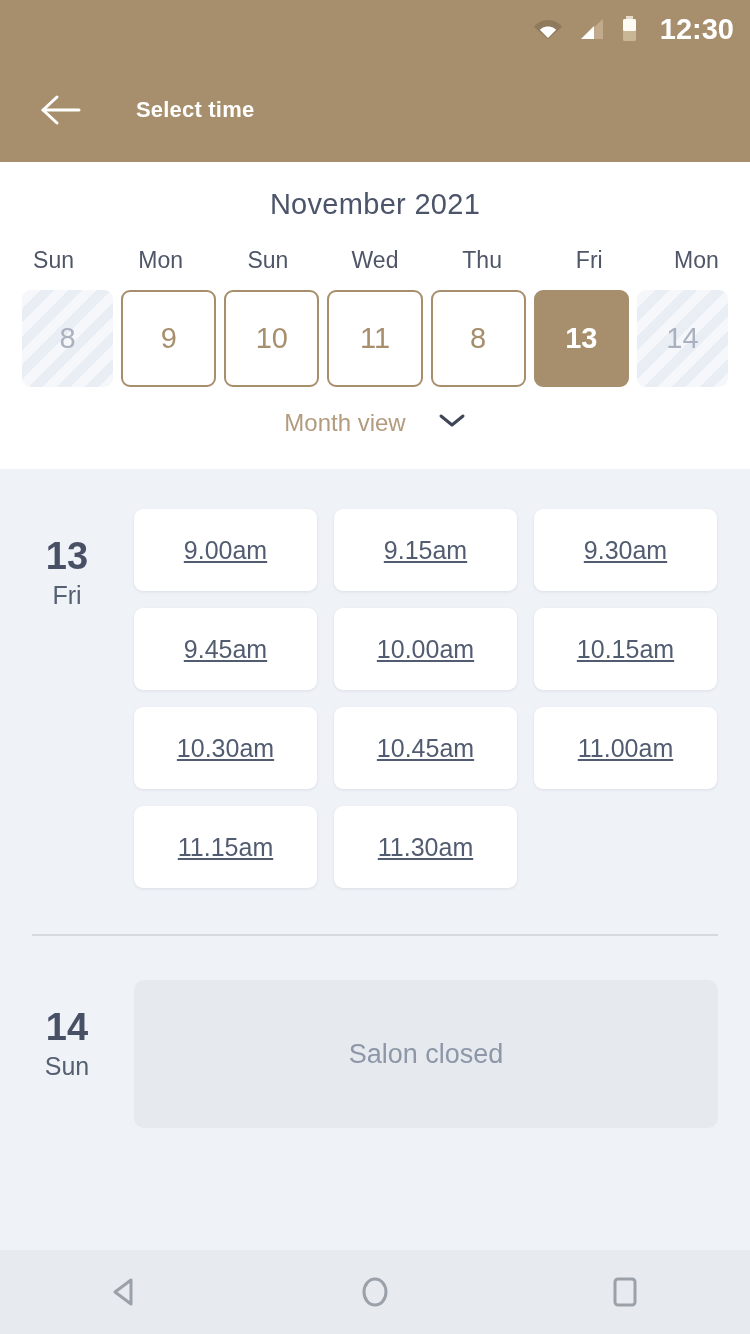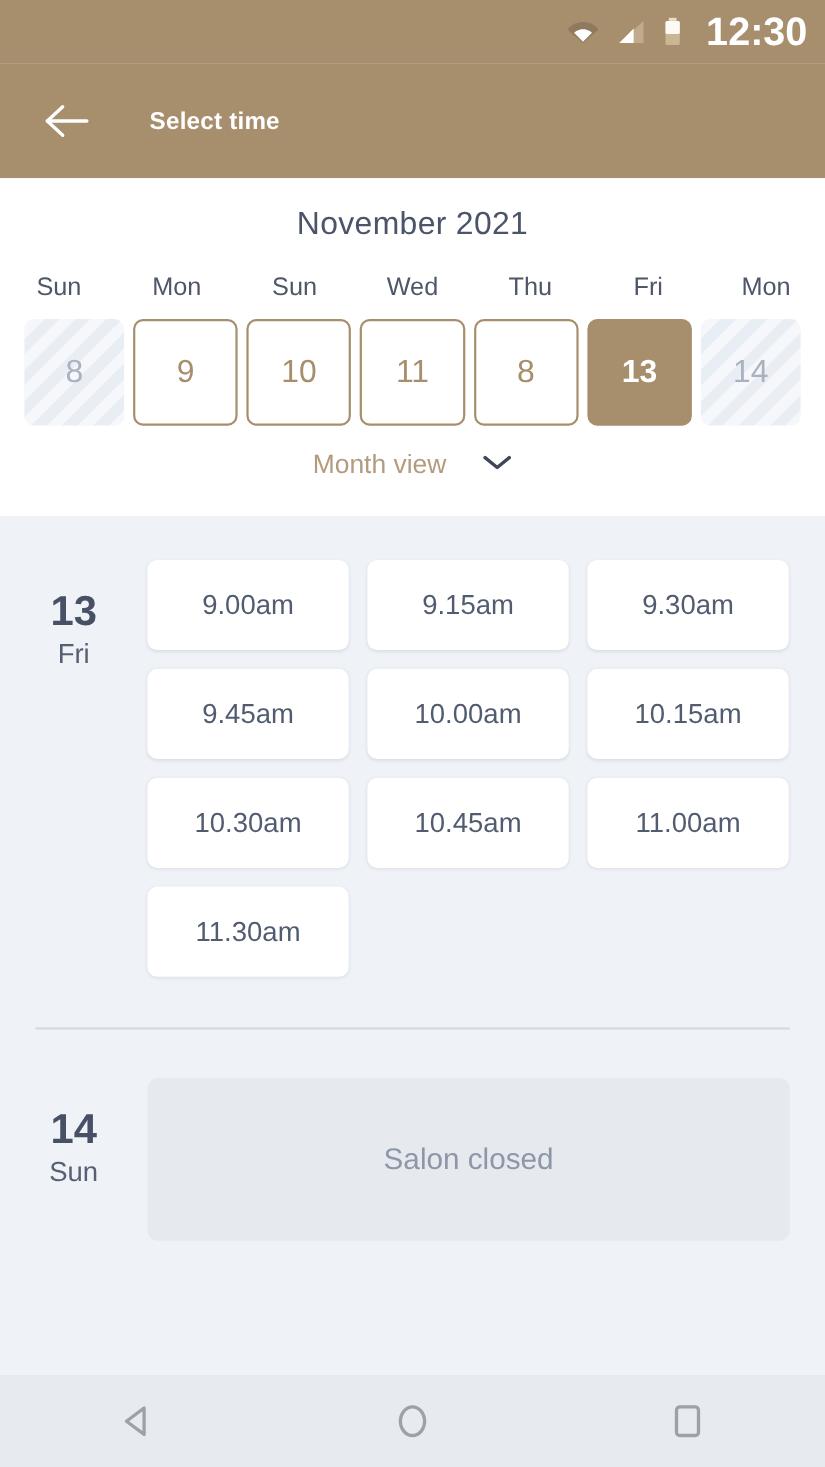--- a/index.html
+++ b/index.html
@@ -25,21 +25,21 @@
     background: #a78e6c;
     display: flex;
     align-items: center;
     justify-content: flex-end;
     padding-right: 16px;
     gap: 16px;
   }
   .sb-icon { display: flex; align-items: center; justify-content: center; }
   .sb-time {
     color: #ffffff;
-    font-size: 36px;
+    font-size: 29px;
     font-weight: bold;
     letter-spacing: 0px;
     margin-left: 6px;
   }
 
   
   .appbar {
     height: 104px;
     background: #a78e6c;
     display: flex;
@@ -179,20 +179,21 @@
     height: 82px;
     background: #ffffff;
     border-radius: 9px;
     display: flex;
     align-items: center;
     justify-content: center;
     font-size: 25px;
     color: #525c70;
     box-shadow: 0 1px 3px rgba(80,95,120,0.13);
     cursor: pointer;
+    text-decoration: underline;
   }
   .divider {
     height: 2px;
     background: #d5dae1;
     margin: 46px 32px 0 32px;
   }
   .closed-block {
     display: flex;
     margin-top: 44px;
   }
@@ -311,20 +312,21 @@
       <div class="slot-grid">
         <div class="slot-card">9.00am</div>
         <div class="slot-card">9.15am</div>
         <div class="slot-card">9.30am</div>
         <div class="slot-card">9.45am</div>
         <div class="slot-card">10.00am</div>
         <div class="slot-card">10.15am</div>
         <div class="slot-card">10.30am</div>
         <div class="slot-card">10.45am</div>
         <div class="slot-card">11.00am</div>
+        <div class="slot-card">11.15am</div>
         <div class="slot-card">11.30am</div>
       </div>
     </div>
 
     <div class="divider"></div>
 
     <div class="closed-block">
       <div class="day-label-col">
         <div class="day-label-num">14</div>
         <div class="day-label-dow">Sun</div>

